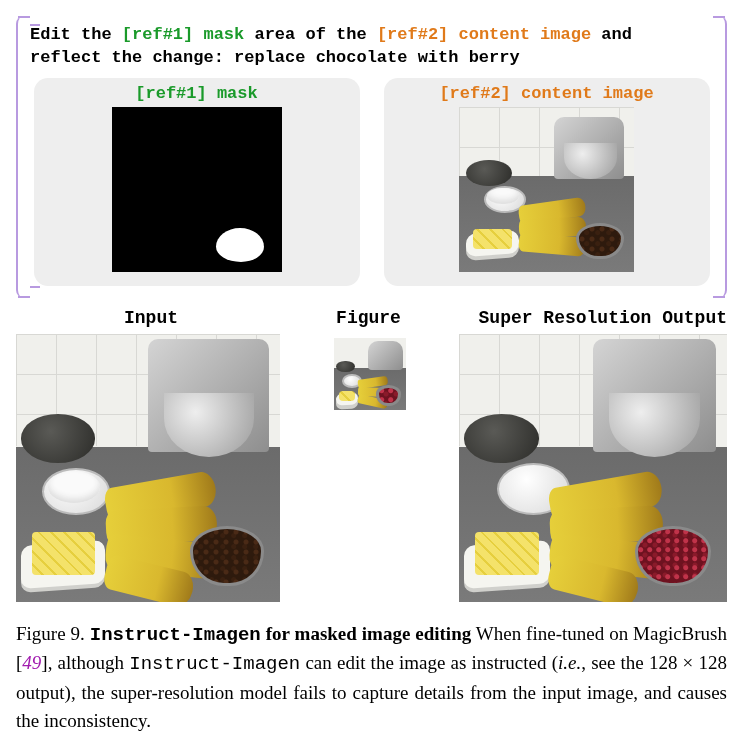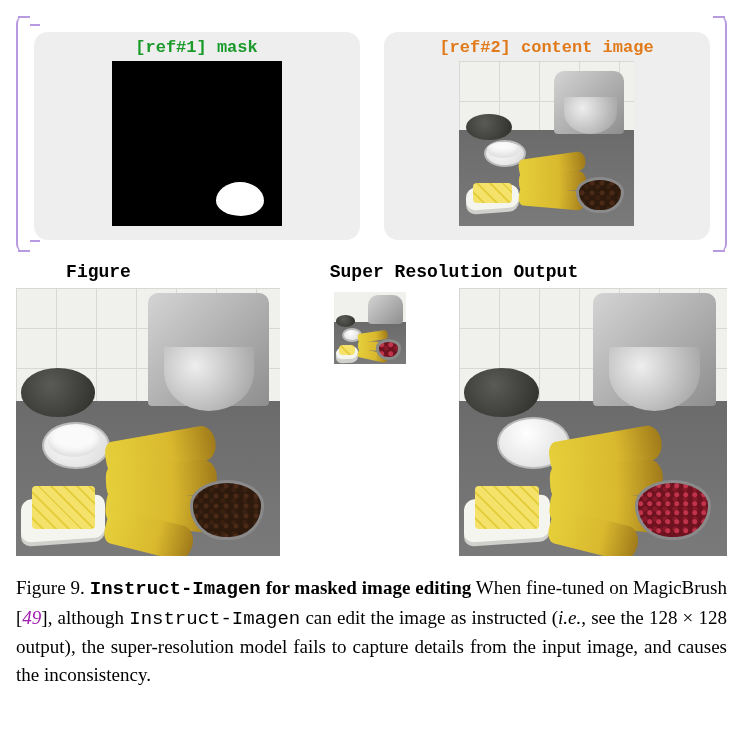--- a/index.html
+++ b/index.html
@@ -85,21 +85,21 @@
   }
   .col-labels {
     display: flex;
     margin: 10px 0 6px 0;
     font-family: "Courier New", monospace;
     font-weight: bold;
     font-size: 18px;
   }
   .col-labels .lbl-input { flex: 0 0 270px; text-align: center; }
   .col-labels .lbl-output { flex: 0 0 165px; text-align: center; }
-  .col-labels .lbl-super { flex: 1; text-align: center; }
+  .col-labels .lbl-super { flex: 1; text-align: right; }
   .img-row {
     display: flex;
     align-items: flex-start;
     gap: 12px;
   }
   .big-img {
     width: 268px;
     height: 268px;
     position: relative;
     overflow: hidden;
@@ -218,20 +218,23 @@
 </style>
 </head>
 <body>
 
 <div class="prompt-box">
   <span class="corner-tl"></span>
     <span class="corner-tr"></span>
   <span class="corner-bl"></span>
     <span class="corner-br"></span>
 
+  <div class="prompt-text">
+    <span>Edit the </span><span class="ref1">[ref#1] mask</span><span> area of the </span><span class="ref2">[ref#2] content image</span><span> and reflect the change: replace chocolate with berry</span>
+  </div>
 
   <div class="ref-row">
     <div class="ref-card">
       <div class="ref-title ref1">[ref#1] mask</div>
       <div class="mask-thumb">
         <div class="mask-blob"></div>
       </div>
     </div>
     <div class="ref-card">
       <div class="ref-title ref2">[ref#2] content image</div>
@@ -252,20 +255,21 @@
             <div class="banana" style="top:52%;transform:rotate(5deg);"></div>
           </div>
           <div class="choco" style="right:6%;bottom:8%;width:24%;height:18%;"></div>
         </div>
       </div>
     </div>
   </div>
 </div>
 
 <div class="col-labels">
+  <div class="lbl-input">Input</div>
   <div class="lbl-output">Figure</div>
   <div class="lbl-super">Super Resolution Output</div>
 </div>
 
 <div class="img-row">
 
   <div class="big-img">
     <div class="scene-bg"></div>
     <div class="tile-lines"></div>
     <div class="kitchen">

